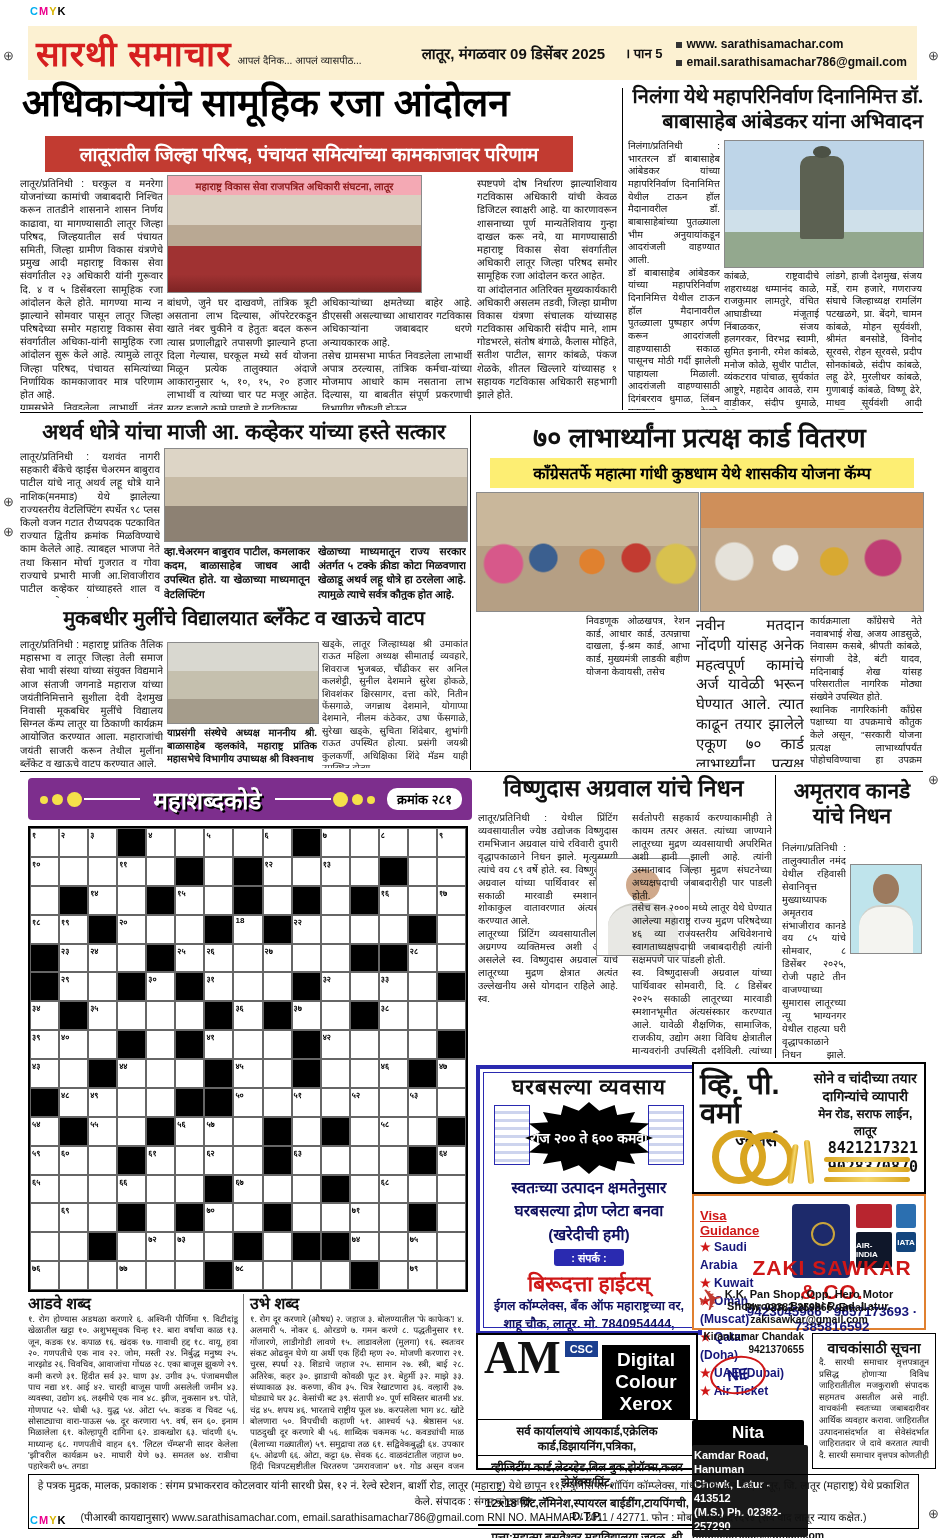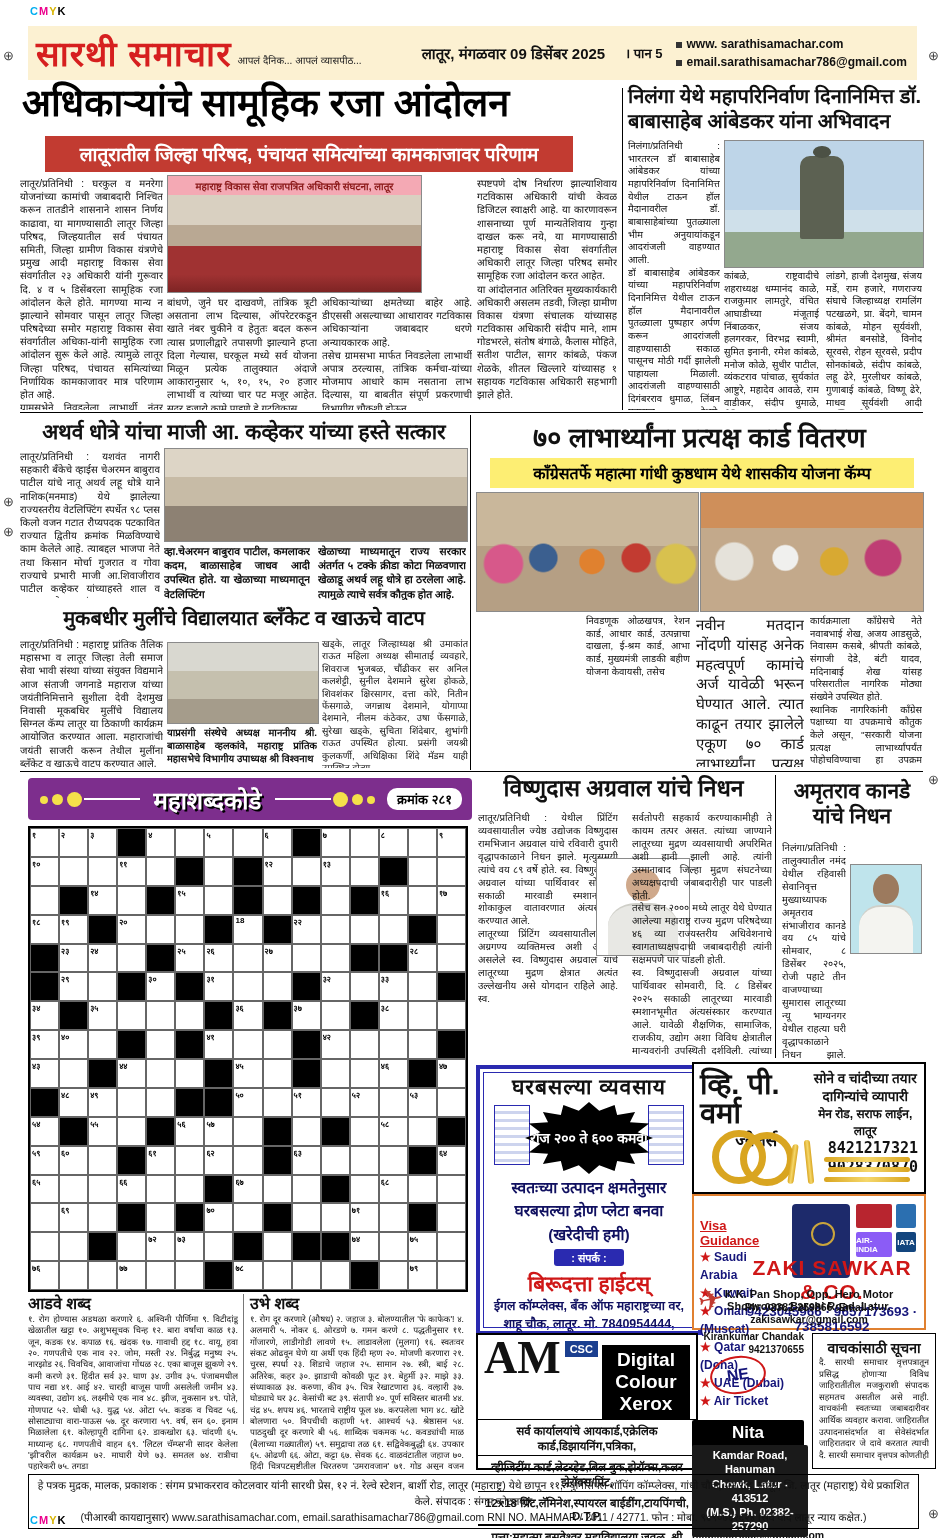--- a/index.html
+++ b/index.html
@@ -16,21 +16,21 @@
   .tagline{font-size:10px;color:#222;margin-left:6px;margin-top:14px;}
   .dateline{font-size:15px;font-weight:bold;color:#111;margin-left:60px;white-space:nowrap;}
   .pageno{font-size:13px;font-weight:bold;margin-left:20px;}
   .mast-contact{margin-left:auto;margin-right:10px;font-size:12px;font-weight:bold;line-height:1.5;}
   .mast-contact .sq{display:inline-block;width:6px;height:6px;background:#333;margin-right:5px;}
   .cmyk{font-size:11px;font-weight:bold;letter-spacing:1px;}
   .cmyk .c{color:#00aeef}.cmyk .m{color:#ec008c}.cmyk .y{color:#d8b400}.cmyk .k{color:#000}
   
   .h-lead{font-size:38px;font-weight:800;line-height:1.05;color:#000;}
   .redbox{background:#c23b31;color:#fff;font-size:19px;font-weight:bold;text-align:center;padding:5px 4px;}
-  .h-right{font-size:20px;font-weight:800;text-align:left;line-height:1.25;}
+  .h-right{font-size:20px;font-weight:800;text-align:right;line-height:1.25;font-family:Liberation Serif, serif;}
   .h-mid{font-size:22px;font-weight:800;text-align:center;white-space:nowrap;}
   .h-card{font-size:27px;font-weight:800;text-align:center;}
   .yellowbox{background:#fdee73;color:#000;font-size:16px;font-weight:bold;text-align:center;padding:4px 2px;}
   .h-obit{font-size:22px;font-weight:800;text-align:center;line-height:1.2;}
   
   .photo{position:absolute;border:1px solid #8a8a8a;overflow:hidden;}
   .ph-lead{background:linear-gradient(180deg,#e9b7be 0 16%,#d9d0c1 16% 42%,#b9a893 42% 60%,#a03232 60% 85%,#7e2424 100%);}
   .ph-lead .banner{position:absolute;top:0;left:0;right:0;height:16%;background:#f4a9b4;
       color:#8c1a1a;font-size:10px;font-weight:bold;text-align:center;line-height:2.1;overflow:hidden;white-space:nowrap;}
   .ph-statue{background:linear-gradient(180deg,#bed5e8 0 55%,#cfe0ea 55% 72%,#93a88e 72% 100%);}
@@ -104,21 +104,21 @@
   .zaki-phones{color:#15157a;font-size:13.5px;font-weight:800;}
   .zaki-addr{font-size:11px;font-weight:bold;text-align:center;}
   .zaki-mail{font-size:10.5px;font-weight:bold;text-align:center;}
   .plane{position:absolute;color:#c23b31;font-size:30px;transform:rotate(-12deg);}
   .ne-oval{position:absolute;width:52px;height:34px;border:2px solid #cf1717;border-radius:50%;color:#15157a;
       font-size:16px;font-weight:800;display:flex;align-items:center;justify-content:center;transform:rotate(-8deg);}
   .kiran{font-size:10px;font-weight:bold;text-align:right;line-height:1.3;}
   .nita-band{background:#000;color:#fff;font-size:17px;font-weight:bold;text-align:center;padding:3px 0;border-radius:2px;}
   .nita-desc{font-size:13px;font-weight:bold;text-align:center;line-height:1.3;}
   .nita-mail{font-size:10.5px;font-weight:bold;text-align:center;}
-  .nita-addr{background:#1a1a1a;color:#fff;font-size:11px;font-weight:bold;text-align:center;line-height:1.3;padding:3px 2px;border-radius:2px;}
+  .nita-addr{background:#1a1a1a;color:#fff;font-size:11px;font-weight:bold;text-align:left;line-height:1.3;padding:3px 2px;border-radius:2px;}
   .suchana{border:1px solid #000;background:#fff;padding:4px 6px;}
   .suchana .t{font-size:14px;font-weight:800;text-align:center;}
   .suchana .b{font-size:8.6px;line-height:1.35;text-align:justify;overflow:hidden;}
   .footerbox{border:1.5px solid #000;font-size:10.5px;text-align:center;line-height:1.5;padding:3px 8px;}
 </style>
 </head>
 <body>
 
 <div id="page">
 
@@ -683,35 +683,35 @@
     <div class="bangle" style="left:18px;bottom:8px;"></div>
     <div class="bangle" style="left:46px;bottom:6px;"></div>
     <div class="chain" style="left:130px;bottom:30px;width:86px;"></div>
     <div class="chain" style="left:134px;bottom:20px;width:82px;"></div>
     <div class="chain" style="left:130px;bottom:10px;width:86px;"></div>
     <div class="chain" style="left:96px;bottom:8px;width:6px;height:40px;transform:rotate(8deg);"></div>
     <div class="chain" style="left:112px;bottom:8px;width:6px;height:44px;transform:rotate(-6deg);"></div>
   </div>
 
   <div class="abs ad-zaki" style="left:692px;top:1194px;width:230px;height:132px;">
-    <div style="position:absolute;left:6px;top:22px;width:86px;">
+    <div style="position:absolute;left:6px;top:12px;width:86px;">
       <div class="visa-title">Visa Guidance</div>
       <div>
           <div class="visa-item"><span class="st">★ </span>Saudi Arabia</div>
           <div class="visa-item"><span class="st">★ </span>Kuwait</div>
           <div class="visa-item"><span class="st">★ </span>Oman (Muscat)</div>
           <div class="visa-item"><span class="st">★ </span>Qatar (Doha)</div>
           <div class="visa-item"><span class="st">★ </span>UAE (Dubai)</div>
           <div class="visa-item"><span class="st">★ </span>Air Ticket</div>
         </div>
     </div>
     <div class="passport" style="left:98px;top:8px;"></div>
     <div class="tile" style="left:162px;top:8px;width:36px;height:24px;background:#b8252f;"></div>
     <div class="tile" style="left:202px;top:8px;width:20px;height:24px;background:#2b6fb0;"></div>
-    <div class="tile" style="left:162px;top:36px;width:36px;height:25px;background:#8b5cf6;">AIR-INDIA</div>
+    <div class="tile" style="left:162px;top:36px;width:36px;height:36px;background:#0f172a;">AIR-INDIA</div>
     <div class="tile" style="left:202px;top:36px;width:20px;height:20px;background:#13457e;">IATA</div>
     <span class="plane" style="left:4px;top:86px;">✈</span>
     <div style="position:absolute;left:50px;top:60px;width:176px;text-align:center;">
       <div class="zaki-brand">ZAKI SAWKAR &amp; CO.</div>
       <div class="zaki-phones">9423045966 · 9657173693 · 7385816592</div>
     </div>
     <div class="zaki-addr" style="position:absolute;left:2px;bottom:16px;width:226px;">K.K. Pan Shop, Opp. Hero Motor Showroom, Barshi Road, Latur.</div>
     <div class="zaki-mail" style="position:absolute;left:2px;bottom:3px;width:226px;">Ph: 02382-259866 :Email : zakisawkar@gmail.com</div>
   </div>
 

